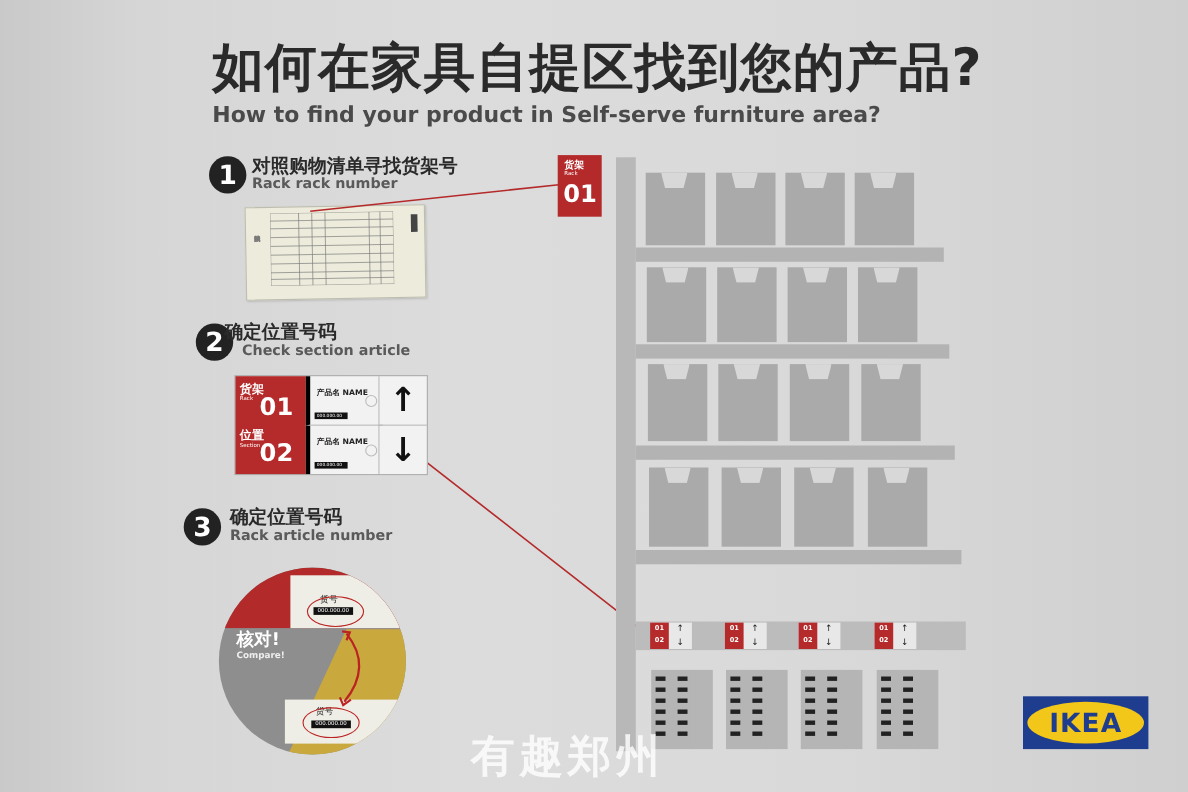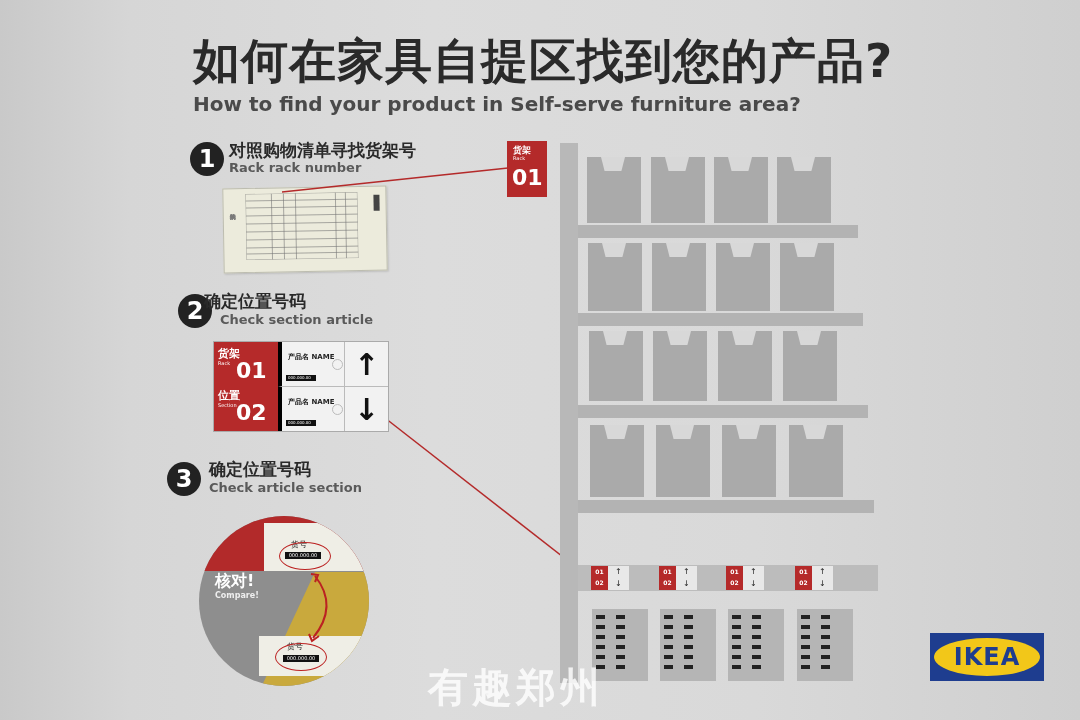--- a/index.html
+++ b/index.html
@@ -128,21 +128,21 @@
     <span class="pname">产品名 NAME</span>
     <span class="circle"></span>
     <span class="price">000.000.00</span>
   </div>
   <div class="sec-arrow" style="top:0;border-bottom:1px solid #bbb;">↑</div>
   <div class="sec-arrow" style="top:45px;">↓</div>
 </div>
 
 <div class="abs step-num" style="left:167px;top:462px;">3</div>
 <div class="abs step-cn" style="left:209px;top:458px;">确定位置号码</div>
-<div class="abs step-en" style="left:209px;top:480px;">Check article section</div>
+<div class="abs step-en" style="left:209px;top:480px;">Rack article number</div>
 
 <div class="abs compare">
   <div class="red"></div>
   <div class="yellow"></div>
   <div class="white1"></div>
   <div class="white2"></div>
   <span class="lbl" style="left:92px;top:23px;">货号</span>
   <span class="art" style="left:86px;top:36px;">000.000.00</span>
   <div class="oval" style="left:80px;top:26px;"></div>
   <span class="lbl" style="left:88px;top:125px;">货号</span>

